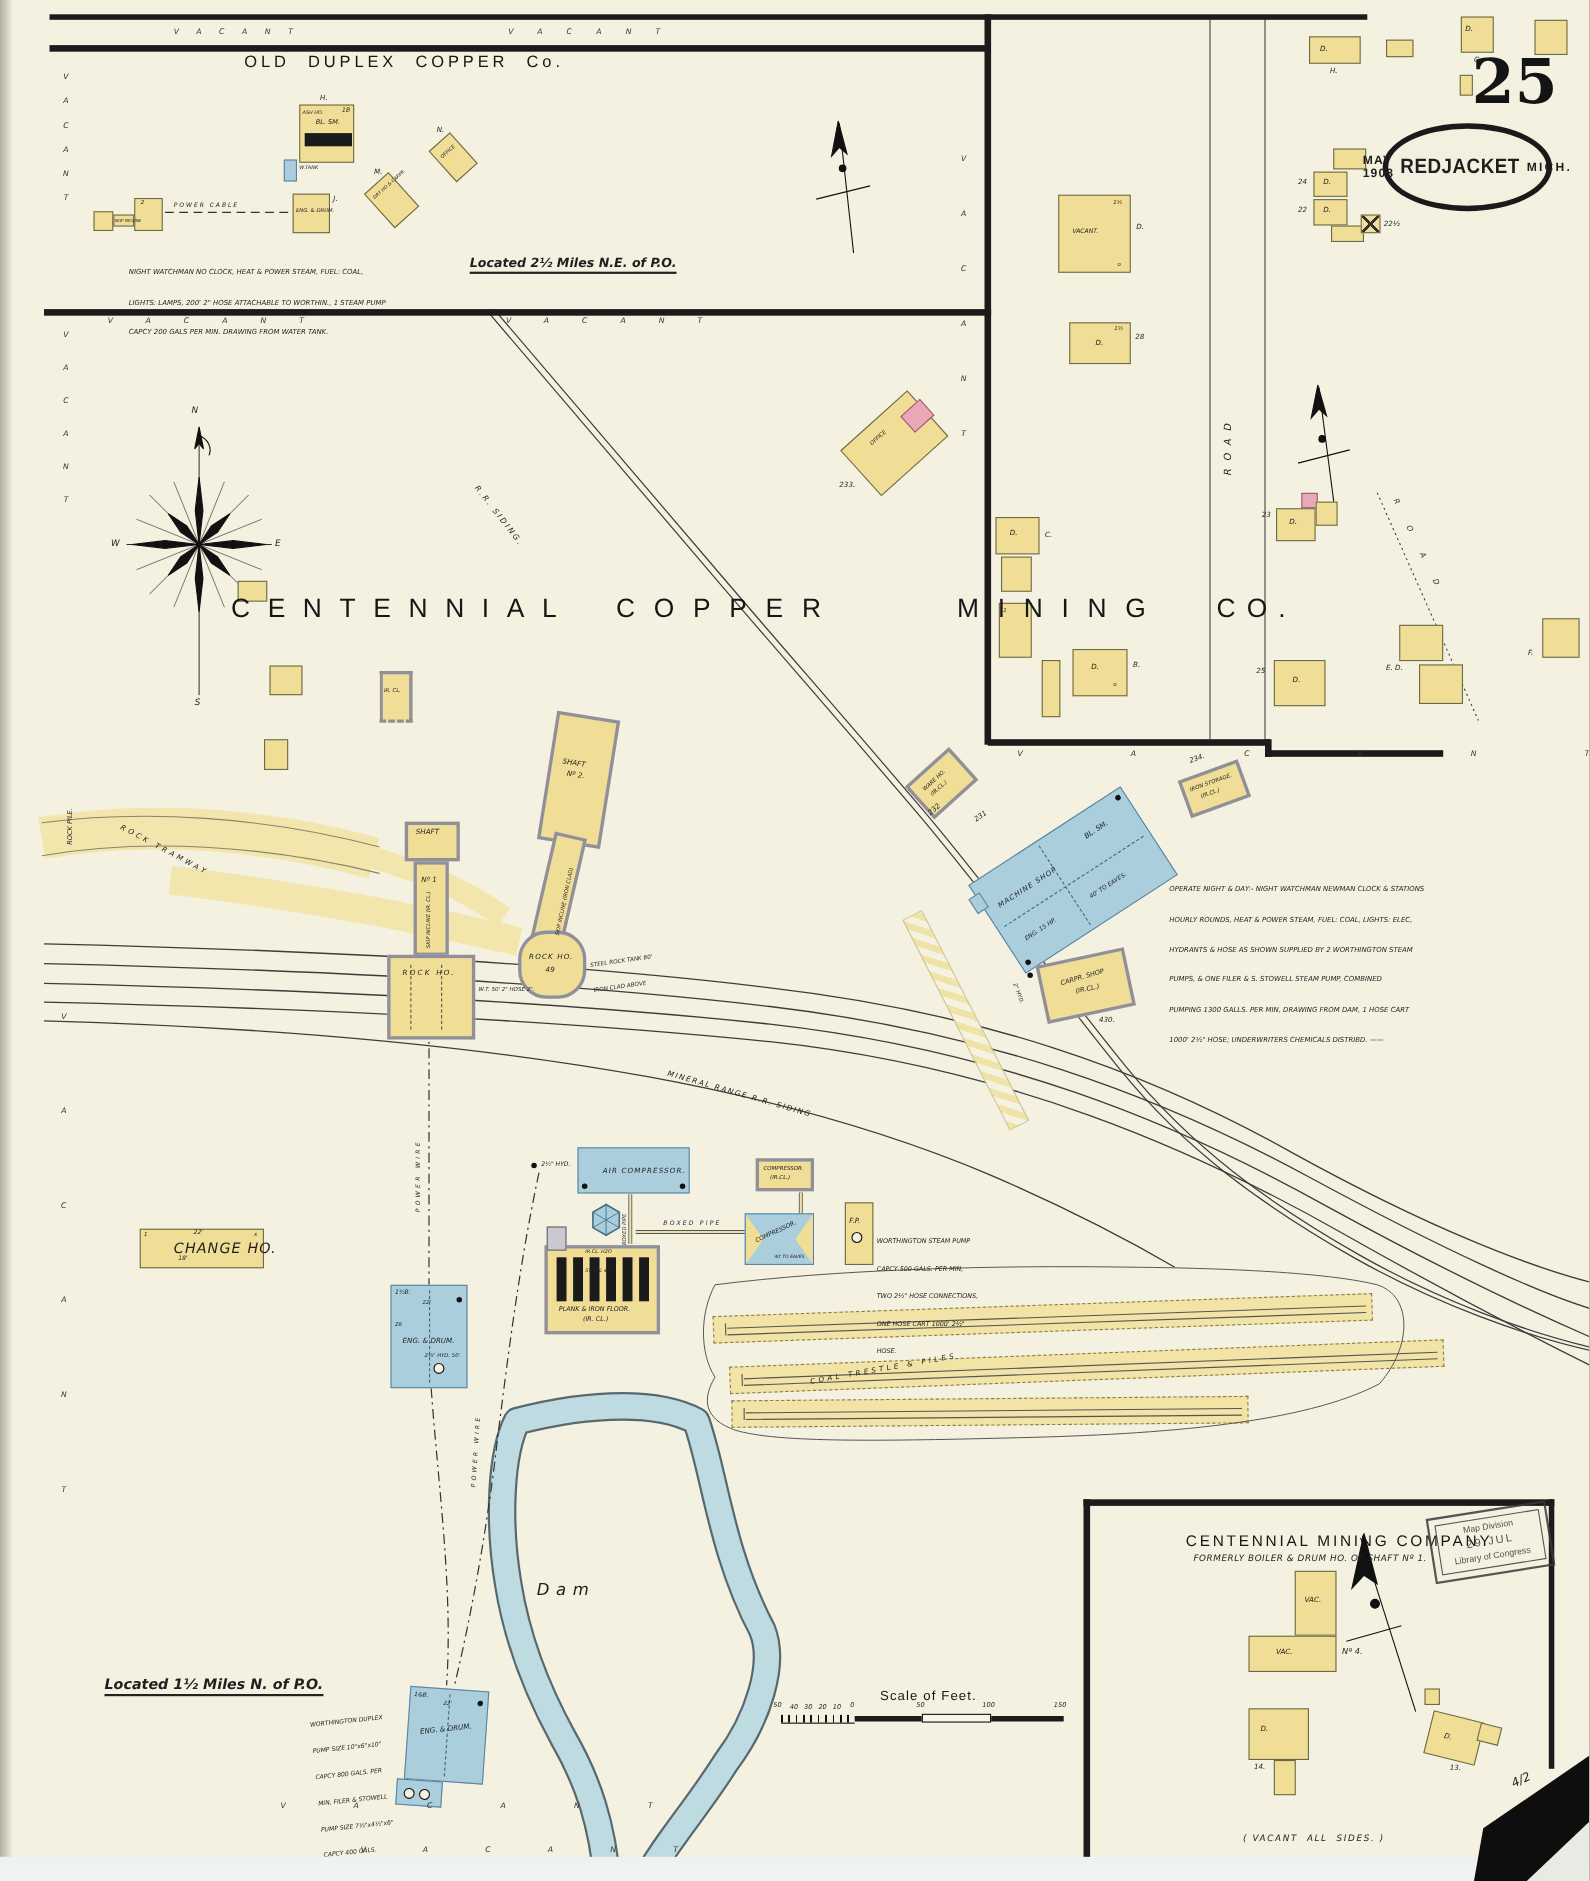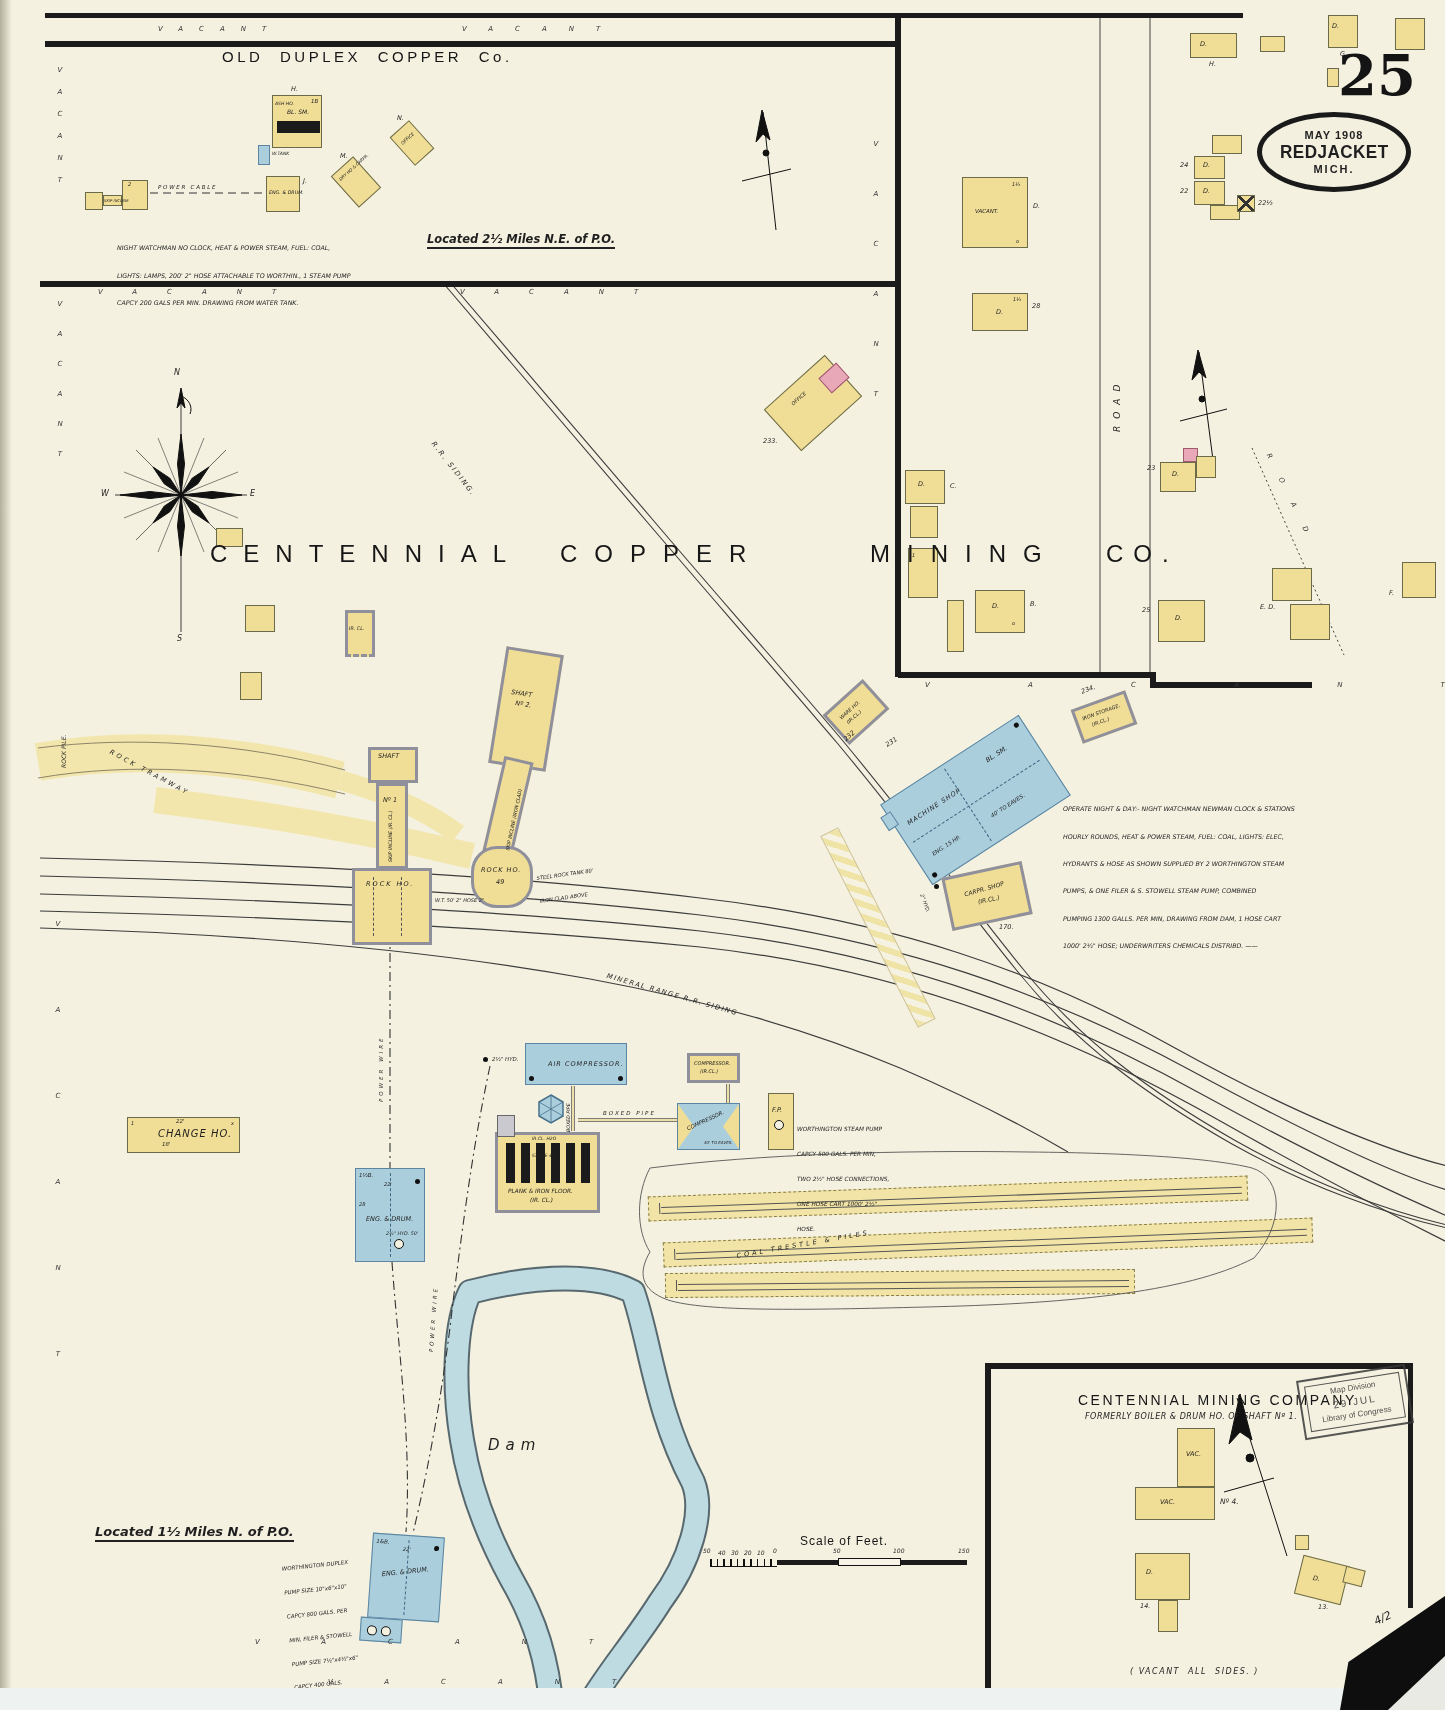--- a/index.html
+++ b/index.html
@@ -24,21 +24,21 @@
   .tr { position:absolute; background:#f1e4a6; border:1px dashed #8a7f4e; box-sizing:border-box; z-index:0; }
   .tr-rail { position:absolute; left:12px; right:5px; top:42%; height:5px; border-top:1px solid #555; border-bottom:1px solid #555; }
   .tr-cap { position:absolute; left:10px; top:25%; height:50%; width:0; border-left:1px solid #555; }
   .xb { background:
         linear-gradient(45deg, transparent 44%, #333 44% 56%, transparent 56%),
         linear-gradient(-45deg, transparent 44%, #333 44% 56%, transparent 56%), #f0dd96; }
   svg.layer { position:absolute; left:0; top:0; z-index:1; pointer-events:none; }
   .stamp-oval {
     position:absolute; left:1257px; top:112px; width:144px; height:70px;
     border:5px solid #1a1a1a; border-radius:50%; z-index:4;
-    display:flex; flex-direction:column; align-items:center; justify-content:center;
+    display:flex; flex-direction:row; align-items:center; justify-content:center;
     background:rgba(244,241,224,.2);
   }
   .lib-stamp {
     position:absolute; left:1300px; top:1372px; width:106px; height:56px; z-index:4;
     border:2px solid #3a3a3a; transform:rotate(-9deg); transform-origin:50% 50%;
     display:flex; align-items:center; justify-content:center; opacity:.85;
   }
   .lib-stamp-inner { border:1px solid #3a3a3a; width:96px; height:46px; text-align:center;
     font:8px/1.5 "Liberation Sans",sans-serif; color:#333; padding-top:2px; box-sizing:border-box; }
   .edgeL { position:absolute; left:0; top:0; width:12px; height:100%;
@@ -334,21 +334,21 @@
   <div class="b ic" style="left:1075px;top:699px;width:58px;height:36px;transform:rotate(-20deg);">
     <span class="t" style="left:5px;top:6px;font-size:5px;">IRON STORAGE.</span>
     <span class="t" style="left:12px;top:15px;font-size:5px;">(IR.CL.)</span>
   </div>
   <span class="t" style="left:1080px;top:688px;transform:rotate(-20deg);">234.</span>
 
   <div class="b ic" style="left:946px;top:869px;width:82px;height:54px;transform:rotate(-12deg);">
     <span class="t" style="left:16px;top:14px;font-size:6px;transform:rotate(-4deg);">CARPR. SHOP</span>
     <span class="t" style="left:28px;top:24px;font-size:6px;">(IR.CL.)</span>
   </div>
-  <span class="t" style="left:999px;top:923px;">170.</span>
+  <span class="t" style="left:999px;top:923px;">430.</span>
   <span class="dot" style="left:934px;top:884px;"></span>
   <span class="t" style="left:925px;top:893px;font-size:5px;transform:rotate(70deg);">2" HYD.</span>
 
   <div class="note" style="left:1063px;top:786px;">
     <span style="display:block">OPERATE NIGHT &amp; DAY:- NIGHT WATCHMAN NEWMAN CLOCK &amp; STATIONS</span>
     <span style="display:block">HOURLY ROUNDS, HEAT &amp; POWER STEAM, FUEL: COAL, LIGHTS: ELEC,</span>
     <span style="display:block">HYDRANTS &amp; HOSE AS SHOWN SUPPLIED BY 2 WORTHINGTON STEAM</span>
     <span style="display:block">PUMPS, &amp; ONE FILER &amp; S. STOWELL STEAM PUMP, COMBINED</span>
     <span style="display:block">PUMPING 1300 GALLS. PER MIN, DRAWING FROM DAM, 1 HOSE CART</span>
     <span style="display:block">1000' 2½" HOSE; UNDERWRITERS CHEMICALS DISTRIBD. ——</span>
@@ -407,21 +407,21 @@
       <div class="tr-cap"></div>
   </div>
   <div class="tr" style="left:665px;top:1271px;width:470px;height:25px;transform:rotate(-.5deg);">
     <div class="tr-rail"></div>
       <div class="tr-cap"></div>
   </div>
   <span class="t" style="left:736px;top:1252px;font-size:6.5px;letter-spacing:3px;transform:rotate(-10deg);">COAL TRESTLE &amp; PILES</span>
 
   <div class="b" style="left:127px;top:1117px;width:113px;height:36px;"></div>
   <span class="t" style="left:176px;top:1118px;font-size:5.5px;">22'</span>
-  <span class="t" style="left:158px;top:1128px;font-size:10px;letter-spacing:1px;">CHANGE HO.</span>
+  <span class="t" style="left:158px;top:1128px;font-size:13px;letter-spacing:1px;">CHANGE HO.</span>
   <span class="t" style="left:162px;top:1141px;font-size:5.5px;">18'</span>
   <span class="t" style="left:131px;top:1120px;font-size:5px;">1</span>
   <span class="t" style="left:231px;top:1120px;font-size:5px;">x</span>
   <span class="t" style="left:378px;top:1102px;font-size:5.5px;letter-spacing:3px;transform:rotate(-90deg);">POWER WIRE</span>
   <span class="t" style="left:428px;top:1352px;font-size:5.5px;letter-spacing:3px;transform:rotate(-86deg);">POWER WIRE</span>
   <div class="b blb" style="left:355px;top:1168px;width:70px;height:94px;">
     <div style="position:absolute;left:50%;top:4px;bottom:4px;width:0;border-left:1px dashed #3c6780;"></div>
     <span class="dot" style="right:4px;top:10px;"></span>
     <span class="t" style="left:3px;top:3px;font-size:5.5px;">1½B.</span>
     <span class="t" style="left:28px;top:12px;font-size:5px;">22'</span>

